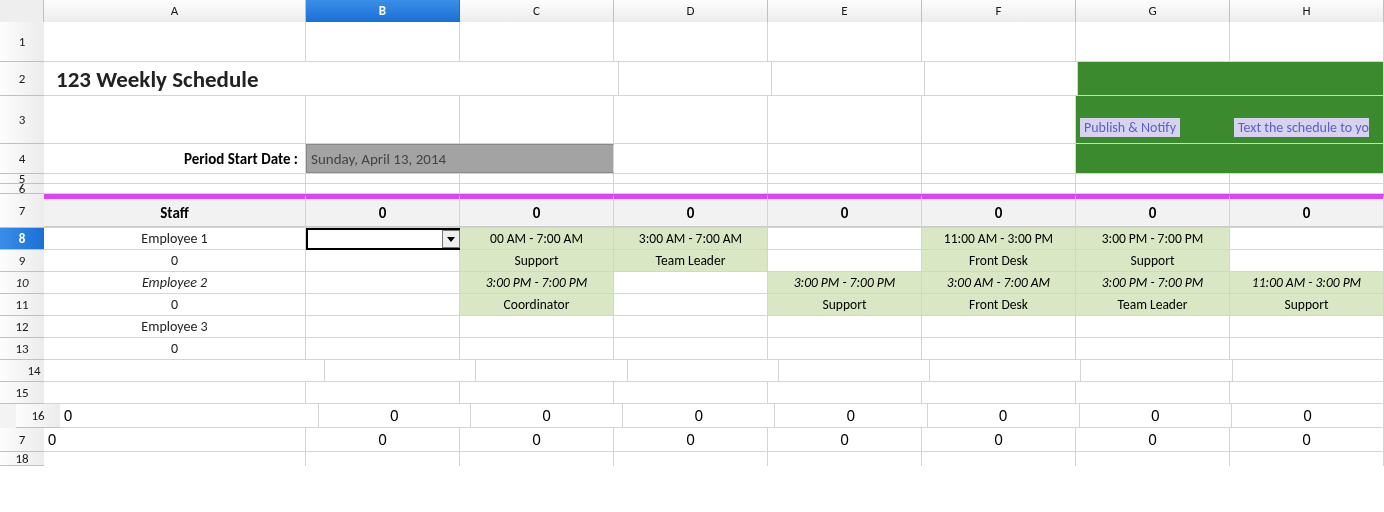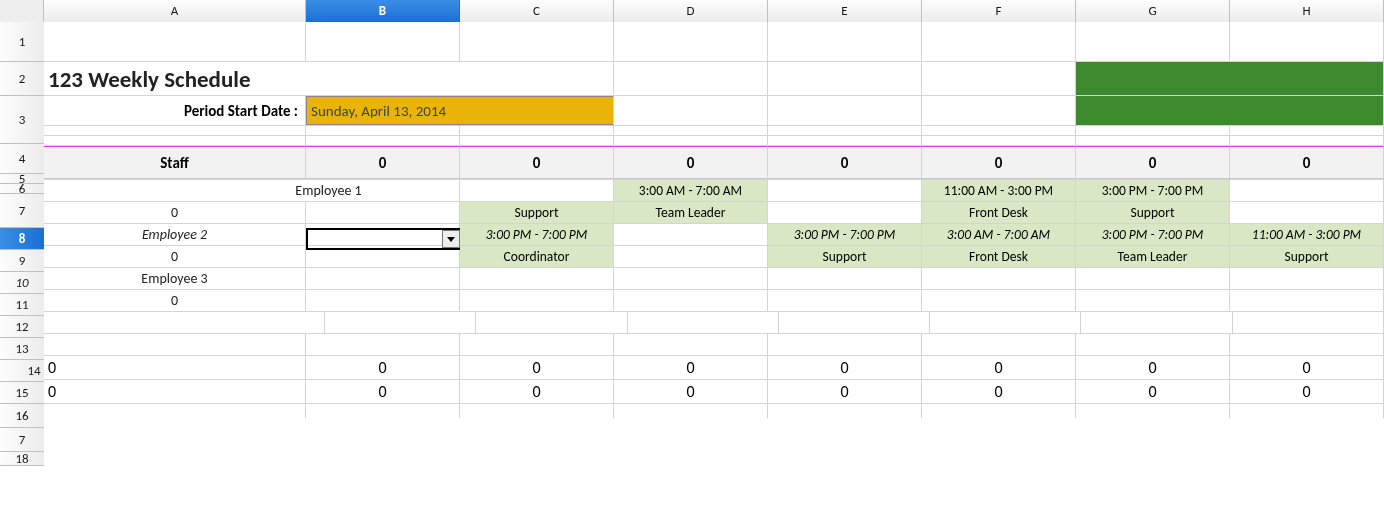--- a/index.html
+++ b/index.html
@@ -115,39 +115,40 @@
   .h6  { height: 10px; }
   .h7  { height: 34px; }
   .h8  { height: 22px; justify-content: flex-end; }
   .h9  { height: 22px; }
   .h10 { height: 22px; font-style: italic; }
   .h11 { height: 22px; }
   .h12 { height: 22px; }
   .h13 { height: 22px; }
   .h14 { height: 22px; padding-left: 24px; }
   .h15 { height: 22px; }
-  .h16 { height: 24px; }
+  .h16 { height: 24px; margin-left: 16px; }
   .h17 { height: 24px; }
   .h18 { height: 14px; }
 
   .title-text {
     font-size: 23px;
     font-weight: bold;
     color: #222;
     padding-left: 24px;
     overflow: visible !important;
     z-index: 2;
+    margin-left: 8px;
   }
   .label-bold {
     font-weight: bold;
     font-size: 15px;
   }
   .date-field {
     border: 1px solid #888;
-    background: #eab308;
+    background: #a3a3a3;
     color: #444;
     font-size: 15px;
     padding-left: 6px;
   }
 
   .green-block {
     background: #3b8b2e;
   }
   .green-link-row {
     background: #3b8b2e;
@@ -159,21 +160,21 @@
   .link-chunk {
     background: #d6d3ef;
     padding: 1px 4px;
     white-space: nowrap;
   }
 
   .hdr-staff, .hdr-zero {
     background: #f2f2f2;
     font-weight: bold;
     font-size: 15px;
-    border-top: 1px solid #d946ef;
+    border-top: 5px solid #d946ef;
     border-bottom: 1px solid #c9c9c9;
   }
   .emp-name { color: #222; }
   .shift {
     background: #d9e7c4;
     font-size: 13.5px;
   }
   .totals { font-size: 16px; }
 
   
@@ -247,20 +248,34 @@
     <div class="cell wA title-text" style="border-right:none;">123 Weekly Schedule</div>
     <div class="cell wB" style="border-right:none;"></div>
     <div class="cell wC"></div>
     <div class="cell wD"></div>
     <div class="cell wE"></div>
     <div class="cell wF"></div>
     <div class="cell wG green-block" style="border-right:none;"></div>
     <div class="cell wH green-block"></div>
   </div>
 
+  <div class="row h3">
+    <div class="cell wA"></div>
+    <div class="cell wB"></div>
+    <div class="cell wC"></div>
+    <div class="cell wD"></div>
+    <div class="cell wE"></div>
+    <div class="cell wF"></div>
+    <div class="cell wG green-link-row" style="border-right:none; align-items:flex-end; padding-bottom:6px;">
+      <span class="link-chunk">Publish &amp; Notify</span>
+    </div>
+    <div class="cell wH green-link-row" style="align-items:flex-end; padding-bottom:6px;">
+      <span class="link-chunk" style="padding-right:0;">Text the schedule to yo</span>
+    </div>
+  </div>
 
   <div class="row h4">
     <div class="cell wA right label-bold" style="padding-right:7px;">Period Start Date :</div>
     <div class="cell date-field" style="width:308px;">Sunday, April 13, 2014</div>
     <div class="cell wD"></div>
     <div class="cell wE"></div>
     <div class="cell wF"></div>
     <div class="cell wG green-block" style="border-right:none;"></div>
     <div class="cell wH green-block"></div>
   </div>
@@ -293,20 +308,21 @@
     <div class="cell wD center hdr-zero">0</div>
     <div class="cell wE center hdr-zero">0</div>
     <div class="cell wF center hdr-zero">0</div>
     <div class="cell wG center hdr-zero">0</div>
     <div class="cell wH center hdr-zero">0</div>
   </div>
 
   <div class="row h8">
     <div class="cell wA center emp-name">Employee 1</div>
     <div class="cell wB center"></div>
+    <div class="cell wC center shift">00 AM - 7:00 AM</div>
     <div class="cell wD center shift">3:00 AM - 7:00 AM</div>
     <div class="cell wE center"></div>
     <div class="cell wF center shift">11:00 AM - 3:00 PM</div>
     <div class="cell wG center shift">3:00 PM - 7:00 PM</div>
     <div class="cell wH center"></div>
   </div>
 
   <div class="row h9">
     <div class="cell wA center emp-name">0</div>
     <div class="cell wB center"></div>

